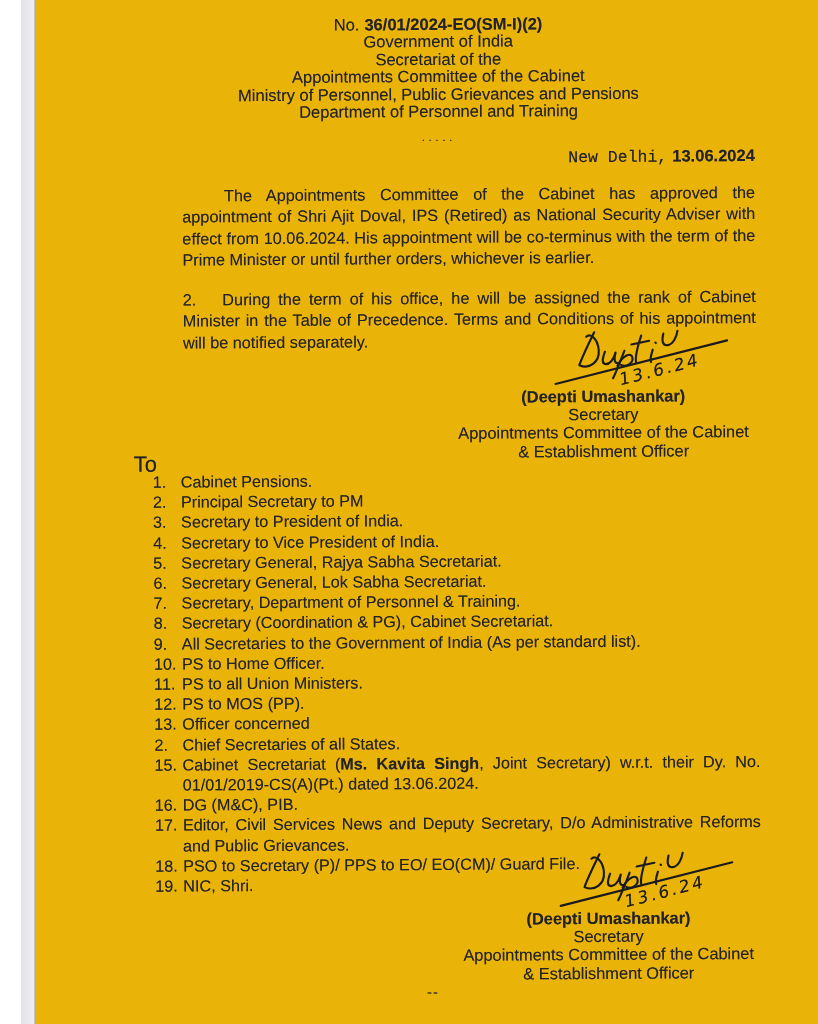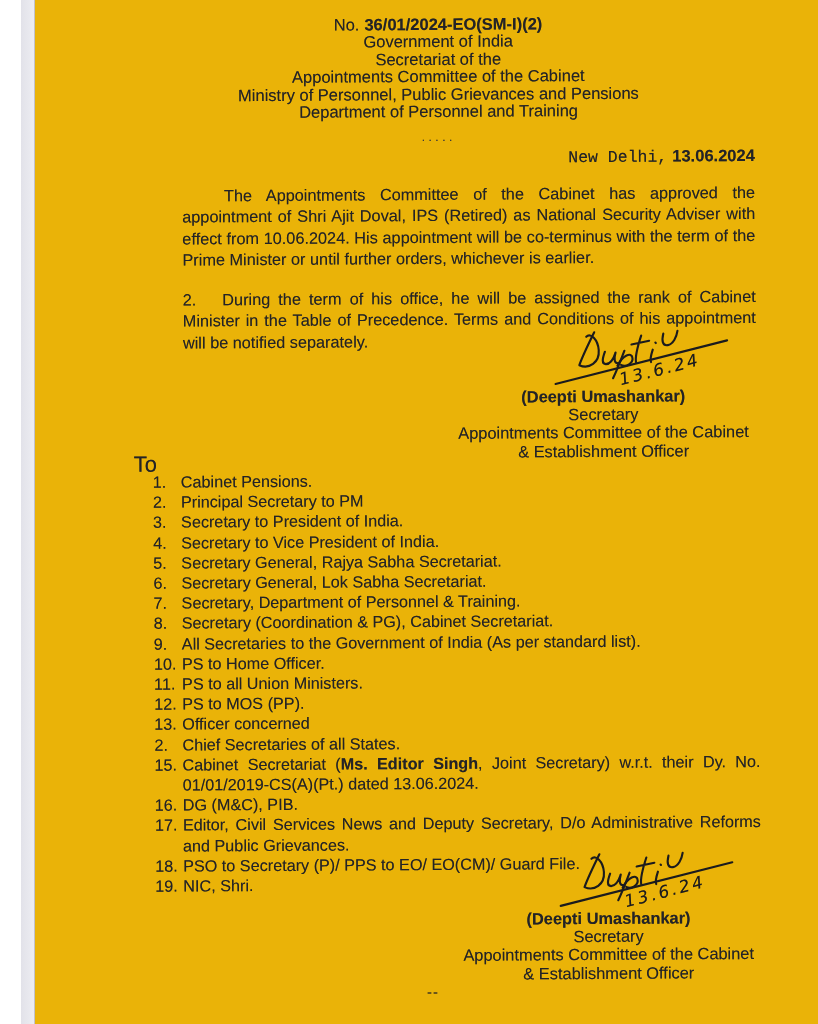--- a/index.html
+++ b/index.html
@@ -146,21 +146,21 @@
         <div class="rcpt-row">
           <span class="rcpt-num">13.</span>
           <span class="rcpt-text"><span>Officer concerned</span></span>
         </div>
         <div class="rcpt-row">
           <span class="rcpt-num">2.</span>
           <span class="rcpt-text"><span>Chief Secretaries of all States.</span></span>
         </div>
         <div class="rcpt-row">
           <span class="rcpt-num">15.</span>
-          <span class="rcpt-text"><span>Cabinet Secretariat (</span><span class="b">Ms. Editor Singh</span><span>, Joint Secretary) w.r.t. their Dy. No. 01/01/2019-CS(A)(Pt.) dated 13.06.2024.</span></span>
+          <span class="rcpt-text"><span>Cabinet Secretariat (</span><span class="b">Ms. Kavita Singh</span><span>, Joint Secretary) w.r.t. their Dy. No. 01/01/2019-CS(A)(Pt.) dated 13.06.2024.</span></span>
         </div>
         <div class="rcpt-row">
           <span class="rcpt-num">16.</span>
           <span class="rcpt-text"><span>DG (M&amp;C), PIB.</span></span>
         </div>
         <div class="rcpt-row">
           <span class="rcpt-num">17.</span>
           <span class="rcpt-text"><span>Editor, Civil Services News and Deputy Secretary, D/o Administrative Reforms and Public Grievances.</span></span>
         </div>
         <div class="rcpt-row">

